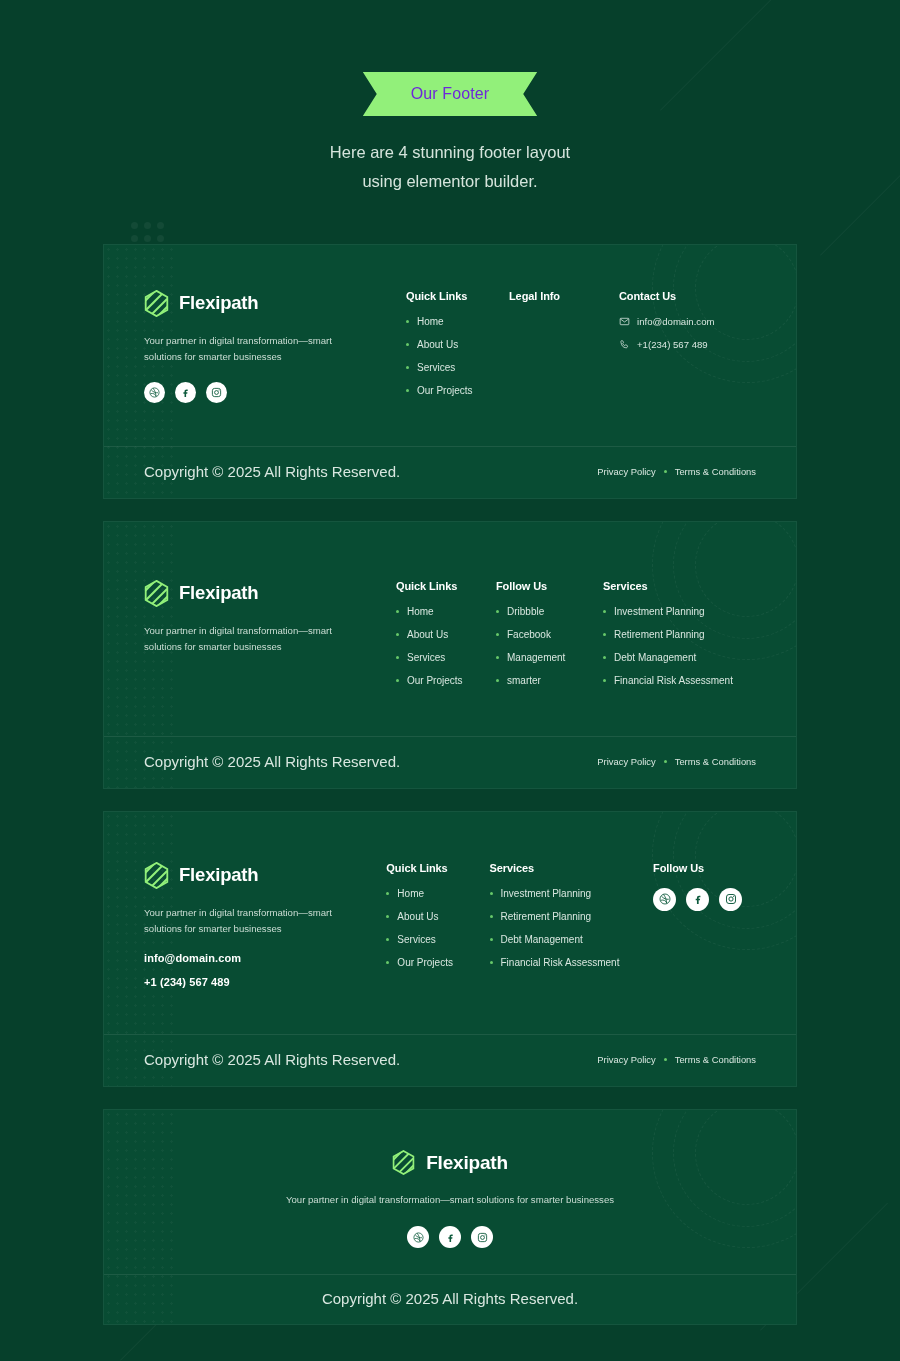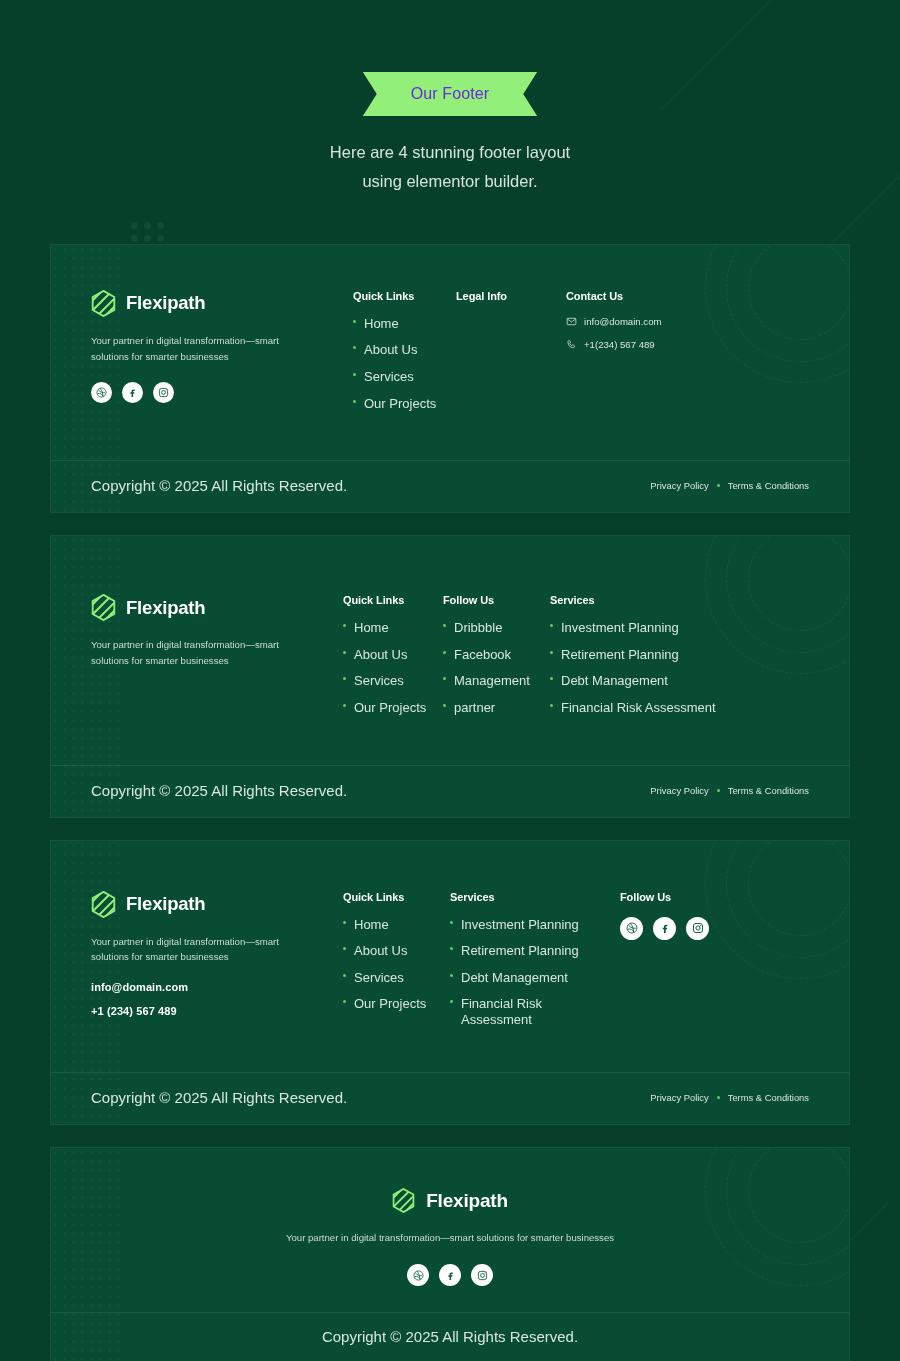--- a/index.html
+++ b/index.html
@@ -83,21 +83,21 @@
     width: 7px; height: 7px;
     border-radius: 50%;
     background: rgba(255,255,255,0.055);
   }
 
   
   .cards { position: relative; margin-top: 48px; }
 
   .card {
     position: relative;
-    width: 800px;
+    width: 694px;
     margin: 0 auto 22px auto;
     background: #084C33;
     border: 1px solid rgba(255,255,255,0.055);
     overflow: hidden;
   }
   .card-inner { position: relative; z-index: 2; }
 
   
   .rings { position: absolute; right: -46px; top: -52px; width: 190px; height: 190px; z-index: 1; pointer-events: none; }
   .rings span {
@@ -163,21 +163,21 @@
     font-size: 11px;
     font-weight: 700;
     color: #FFFFFF;
     letter-spacing: -0.1px;
     margin-bottom: 14px;
   }
   .col-list { list-style: none; }
   .col-list li {
     position: relative;
     padding-left: 11px;
-    font-size: 13px;
+    font-size: 10px;
     color: #D9E7E0;
     margin-bottom: 11px;
     line-height: 1.2;
   }
   .col-list li::before {
     content: "";
     position: absolute;
     left: 0; top: 4px;
     width: 3px; height: 3px;
     border-radius: 50%;
@@ -407,21 +407,21 @@
               <li>Our Projects</li>
             </ul>
           </div>
 
           <div class="link-col" style="width:107px;">
             <div class="col-title">Follow Us</div>
             <ul class="col-list">
               <li>Dribbble</li>
               <li>Facebook</li>
               <li>Management</li>
-              <li>partner</li>
+              <li>smarter</li>
             </ul>
           </div>
 
           <div class="link-col">
             <div class="col-title">Services</div>
             <ul class="col-list">
               <li>Investment Planning</li>
               <li>Retirement Planning</li>
               <li>Debt Management</li>
               <li>Financial Risk Assessment</li>

